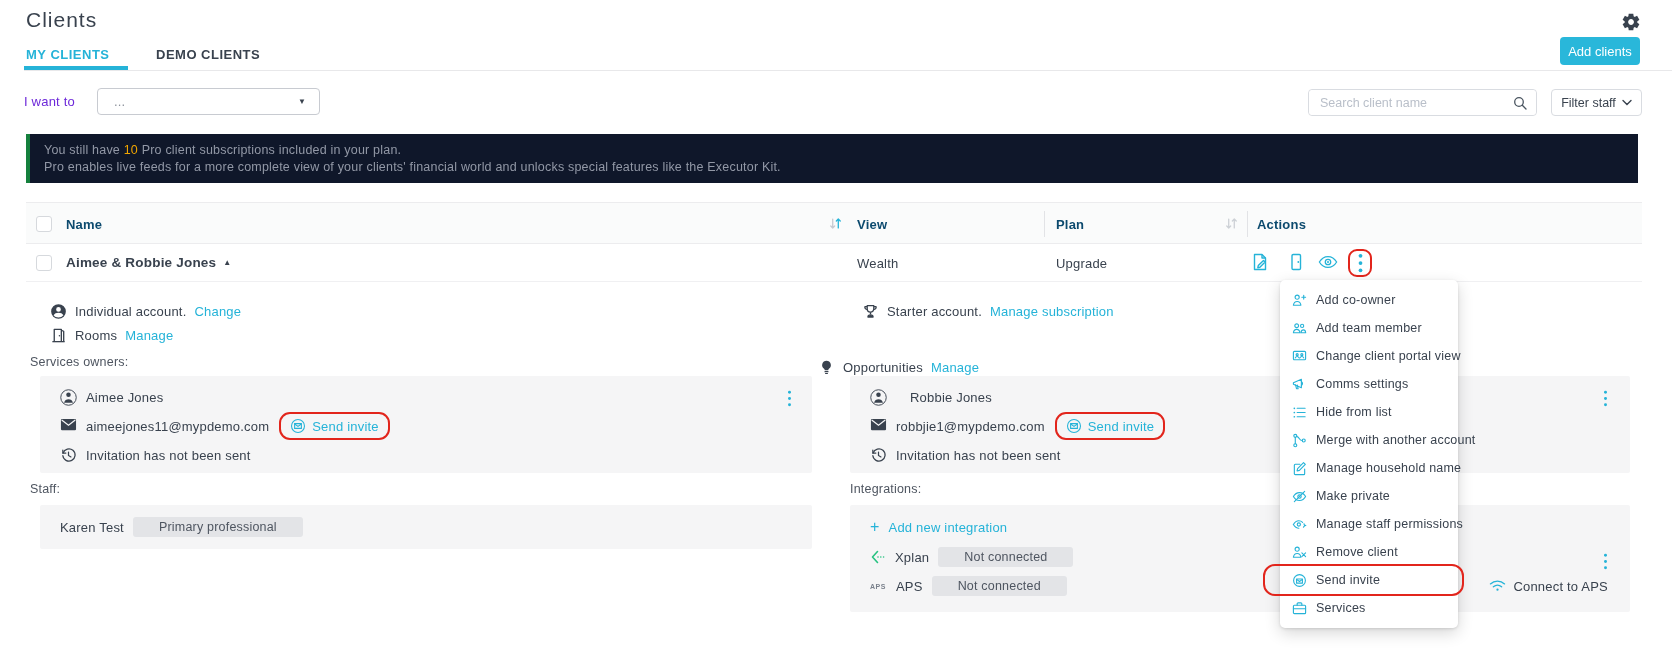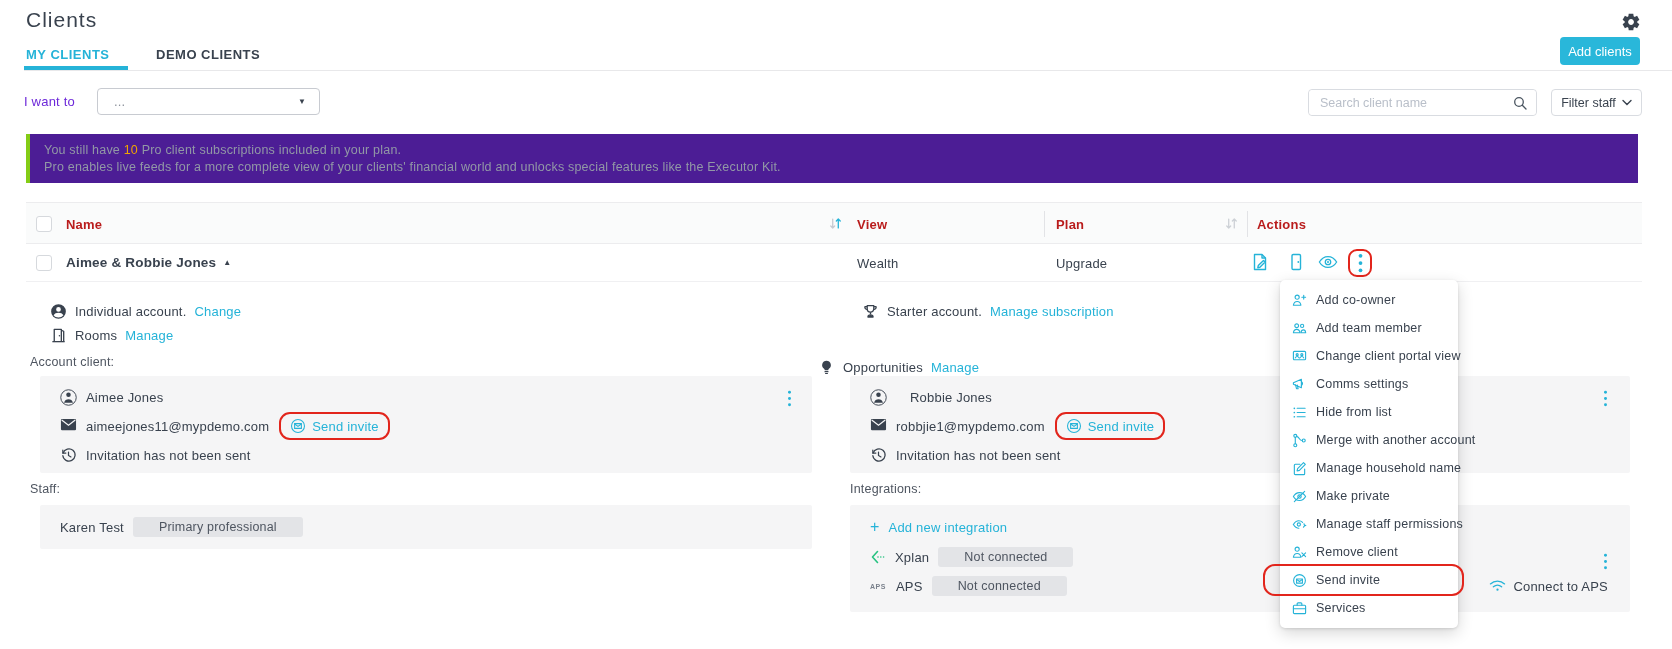--- a/index.html
+++ b/index.html
@@ -33,30 +33,30 @@
   .search-input { position:absolute; inset:0; border:none; outline:none; border-radius:4px; padding:0 30px 0 11px;
     font-size:12.5px; font-family:inherit; color:#39424e; }
   .search-input::placeholder { color:#b9bfc9; }
   .search-ico { position:absolute; right:8px; top:5px; width:16px; height:16px; color:#4a5560; cursor:pointer; }
   .filter-btn { position:absolute; left:1551px; top:89px; width:91px; height:27px; border:1px solid #d9dce1; border-radius:4px;
     background:#fff; font-size:12.5px; color:#39424e; font-family:inherit; cursor:pointer;
     display:flex; align-items:center; justify-content:center; gap:6px; }
   .filter-btn svg { width:10px; height:7px; }
 
   
-  .banner { position:absolute; left:26px; top:134px; width:1612px; height:49px; background:#4c1d95;
-    border-left:4px solid #84cc16; padding:8px 0 0 14px; font-size:12.5px; line-height:17px; color:#9298a6; }
+  .banner { position:absolute; left:26px; top:134px; width:1612px; height:49px; background:#0f172a;
+    border-left:4px solid #15803d; padding:8px 0 0 14px; font-size:12.5px; line-height:17px; color:#9298a6; }
   .banner .hl { color:#f0a500; }
 
   
   .table { position:absolute; left:26px; top:202px; width:1616px; }
   .thead { position:relative; height:42px; background:#fafbfb; border-top:1px solid #ececee; border-bottom:1px solid #ececee; }
   .trow  { position:relative; height:38px; background:#fff; border-bottom:1px solid #f0f0f2; }
   .cb { position:absolute; width:16px; height:16px; border:1px solid #d6d9dd; border-radius:3px; background:#fff; cursor:pointer; }
-  .th { position:absolute; font-size:13px; font-weight:700; color:#b91c1c; }
+  .th { position:absolute; font-size:13px; font-weight:700; color:#0c4a6e; }
   .vsep { position:absolute; top:8px; width:1px; height:26px; background:#e2e3e6; }
   .sort { position:absolute; cursor:pointer; }
   .cell { position:absolute; font-size:13px; color:#39424e; }
   .row-name { font-weight:700; font-size:13.5px; }
   .row-caret { font-size:8px; margin-left:7px; color:#39424e; vertical-align:2px; }
   .act-ico { position:absolute; top:8px; width:22px; height:22px; color:#25b3d8; cursor:pointer; }
   .act-ico svg { width:20px; height:20px; }
   .kebab-wrap { position:absolute; left:1326px; top:8px; width:16px; height:22px; color:#25b3d8; cursor:pointer; }
   .kebab-wrap::after { content:''; position:absolute; left:-4px; right:-4px; top:-3px; bottom:-3px;
     border:2px solid #e2251c; border-radius:9px; }
@@ -233,21 +233,21 @@
     <span class="ico">
       <svg viewBox="0 0 18 18">
           <path d="M9 1.8a4.6 4.6 0 012.6 8.4c-.5.4-.8 1-.8 1.6H7.2c0-.6-.3-1.2-.8-1.6A4.6 4.6 0 019 1.8z" fill="currentColor"></path>
           <path d="M7.4 13.4h3.2M8 15.4h2" stroke="currentColor" stroke-width="1.2" stroke-linecap="round" fill="none"></path>
         </svg>
     </span>
     <span>Opportunities</span>
     <span class="link">Manage</span>
   </div>
 
-  <div class="sec-label" style="left:30px; top:355px;">Account client:</div>
+  <div class="sec-label" style="left:30px; top:355px;">Services owners:</div>
 
   <div class="card" style="left:40px; top:376px; width:772px; height:97px;">
     <div class="card-row" style="top:11px;">
       <span class="ico">
         <svg viewBox="0 0 18 18">
             <circle cx="9" cy="9" r="8.2" fill="none" stroke="currentColor" stroke-width="1"></circle>
             <circle cx="9" cy="6" r="2.4" fill="currentColor"></circle>
             <path d="M4.3 14.5c.6-2.6 2.5-3.7 4.7-3.7s4.1 1.1 4.7 3.7z" fill="currentColor"></path>
           </svg>
       </span>

